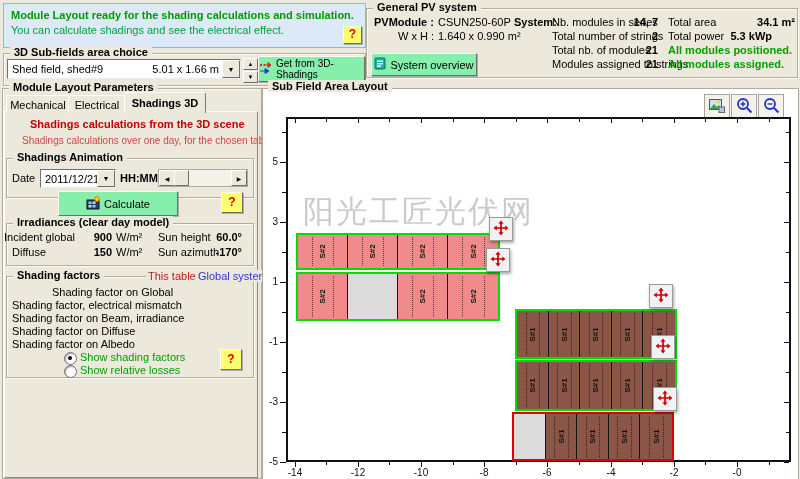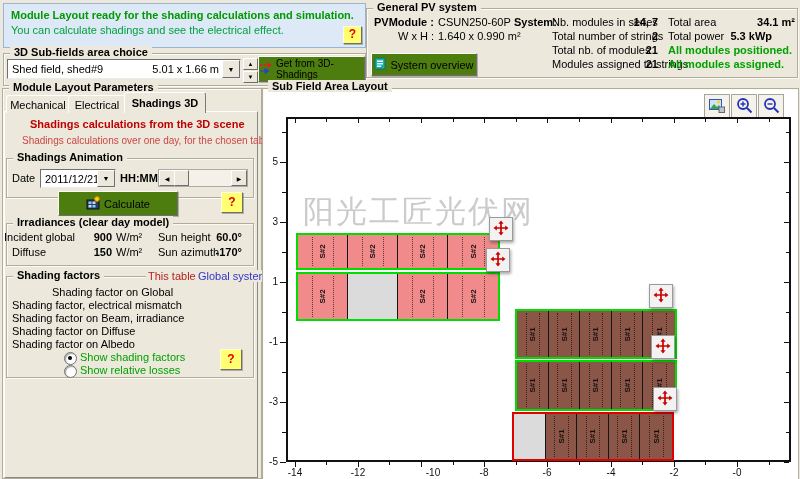--- a/index.html
+++ b/index.html
@@ -3,21 +3,21 @@
 <meta charset="utf-8">
 <style>
   html,body{margin:0;padding:0}
   #root{position:relative;width:800px;height:479px;background:#ece9dc;
         font-family:"Liberation Sans",sans-serif;font-size:11px;color:#000;overflow:hidden}
   .abs{position:absolute}
   .b{font-weight:bold}
   .nw{white-space:nowrap}
   .group{position:absolute;border:1px solid #b1ac9c;box-shadow:inset 1px 1px 0 #fbfaf5,1px 1px 0 #fbfaf5}
   .gtitle{position:absolute;top:-8px;left:6px;background:#ece9dc;padding:0 4px;font-weight:bold;white-space:nowrap}
-  .btn{position:absolute;background:#4d7c0f;border:1px solid #6e6e6e;border-top-color:#fafaf6;border-left-color:#fafaf6;
+  .btn{position:absolute;background:#86efac;border:1px solid #6e6e6e;border-top-color:#fafaf6;border-left-color:#fafaf6;
        box-shadow:1px 1px 0 rgba(64,64,64,.35);display:flex;align-items:center;justify-content:center;gap:4px}
   .help{position:absolute;background:#ffff70;border:1px solid #6e6e6e;border-top-color:#fffde8;border-left-color:#fffde8;
         color:#e00000;font-weight:bold;text-align:center;font-size:12px;box-shadow:1px 1px 0 rgba(64,64,64,.35)}
   .combo{position:absolute;background:#fff;border:1px solid;border-color:#707070 #ececec #ececec #707070;
          display:flex;align-items:center}
   .combo .txt{flex:1;padding:0 4px;white-space:nowrap;overflow:hidden}
   .drop{width:16px;align-self:stretch;background:#ece9dc;border:1px solid #6e6e6e;border-top-color:#fff;
         border-left-color:#fff;font-size:7px;display:flex;align-items:center;justify-content:center}
   .banner{position:absolute;left:3px;top:3px;width:361px;height:43px;background:#dde9f6;border:1px solid #9ab5d0}
   .tab{position:absolute;height:17px;top:95px;background:#ece9dc;border:1px solid #7a7a7a;border-bottom:none;
@@ -217,21 +217,21 @@
   <div class="watermark" style="left:303px;top:191px">阳光工匠光伏网</div>
   <div id="plot-overlay">
       <div class="tickh" style="position: absolute; left: 295px; top: 462px; height: 5px;"></div>
       <div class="tickh" style="position: absolute; left: 295px; top: 119px; height: 4px;"></div>
       <div class="ticklabel" style="position: absolute; left: 283px; top: 467px; width: 24px; text-align: center;">-14</div>
       <div class="tickh" style="position: absolute; left: 358px; top: 462px; height: 5px;"></div>
       <div class="tickh" style="position: absolute; left: 358px; top: 119px; height: 4px;"></div>
       <div class="ticklabel" style="position: absolute; left: 346px; top: 467px; width: 24px; text-align: center;">-12</div>
       <div class="tickh" style="position: absolute; left: 421px; top: 462px; height: 5px;"></div>
       <div class="tickh" style="position: absolute; left: 421px; top: 119px; height: 4px;"></div>
-      <div class="ticklabel" style="position: absolute; left: 409px; top: 467px; width: 24px; text-align: center; margin-left: 12px;">-10</div>
+      <div class="ticklabel" style="position: absolute; left: 409px; top: 467px; width: 24px; text-align: center;">-10</div>
       <div class="tickh" style="position: absolute; left: 484px; top: 462px; height: 5px;"></div>
       <div class="tickh" style="position: absolute; left: 484px; top: 119px; height: 4px;"></div>
       <div class="ticklabel" style="position: absolute; left: 472px; top: 467px; width: 24px; text-align: center;">-8</div>
       <div class="tickh" style="position: absolute; left: 547px; top: 462px; height: 5px;"></div>
       <div class="tickh" style="position: absolute; left: 547px; top: 119px; height: 4px;"></div>
       <div class="ticklabel" style="position: absolute; left: 535px; top: 467px; width: 24px; text-align: center;">-6</div>
       <div class="tickh" style="position: absolute; left: 611px; top: 462px; height: 5px;"></div>
       <div class="tickh" style="position: absolute; left: 611px; top: 119px; height: 4px;"></div>
       <div class="ticklabel" style="position: absolute; left: 599px; top: 467px; width: 24px; text-align: center;">-4</div>
       <div class="tickh" style="position: absolute; left: 674px; top: 462px; height: 5px;"></div>

